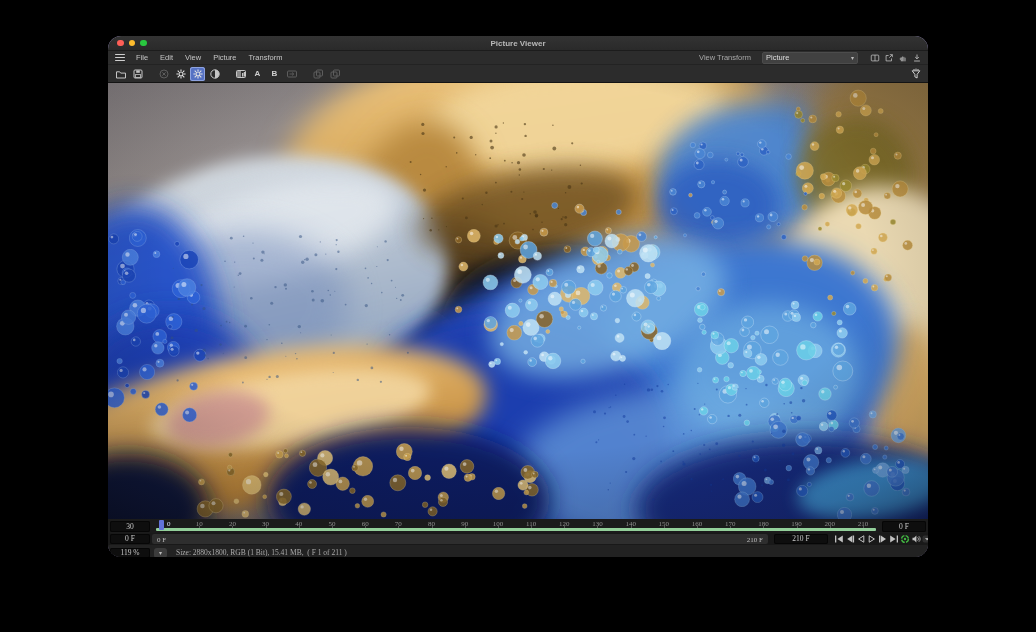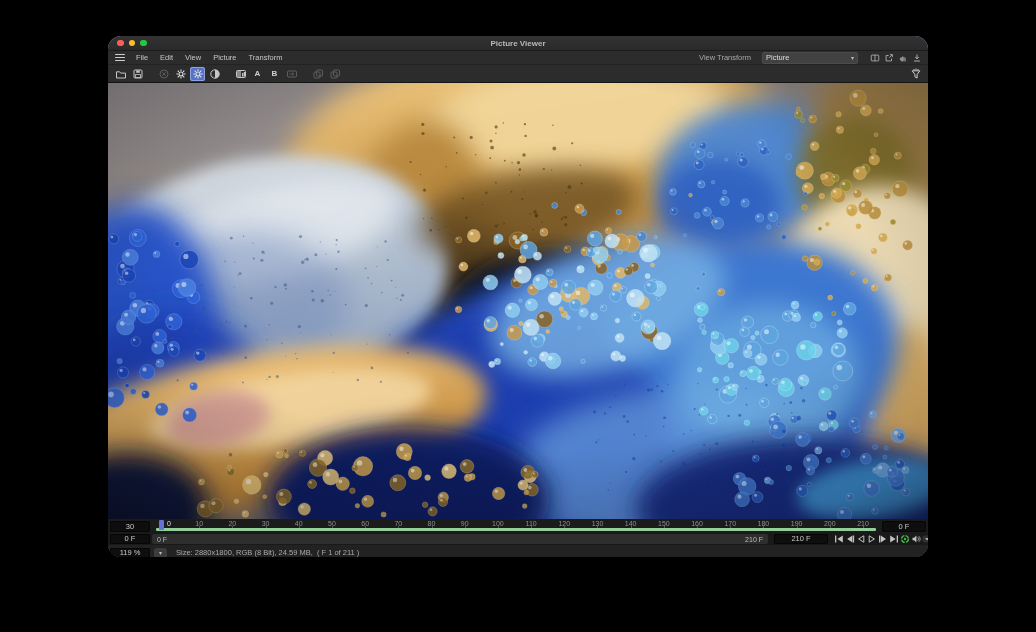--- a/index.html
+++ b/index.html
@@ -31,21 +31,21 @@
     font-size:8px;font-weight:bold;color:#cfcfcf;}
   .tbtn.active{background:#5672c4;box-shadow:inset 0 0 0 1px #8ea3e0;}
   .tbtn.disabled{opacity:.32;}
   .tsep{width:7px;height:1px;}
   .tb-right{margin-left:auto;display:flex;}
   
   .viewport{height:436px;position:relative;background:#000;}
   .viewport svg{display:block;width:100%;height:100%;}
   
   .timeline{background:#1e1e1e;height:41px;position:relative;}
-  .trow{position:absolute;left:0;right:0;}
+  .trow{position:absolute;left:0;right:0;font-family:Liberation Serif, serif;}
   .row1{top:0;height:14px;background:#1b1b1b;border-bottom:1px solid #141414;}
   .row2{top:14px;height:12px;background:#191919;border-bottom:1px solid #141414;}
   .row3{top:26px;height:15px;background:#222;}
   .fld{position:absolute;background:#0e0e0e;border-radius:2px;color:#c9c9c9;font-size:7.5px;
     text-align:center;box-shadow:inset 0 0 0 1px #060606;}
   
   .ruler{position:absolute;left:44px;top:0;width:726px;height:13px;}
   .tick-label{position:absolute;top:1px;transform:translateX(-50%);font-size:7px;color:#8f8f8f;}
   .tick-label.zero{color:#dde2ff;transform:none;}
   .tick-mark{position:absolute;bottom:4.5px;width:1px;height:2px;background:#555;}
@@ -1368,17 +1368,17 @@
               <path d="M3 4l2 2.4L7 4z" fill="#a8a8a8"></path>
             </svg>
           </span>
         </div>
     </div>
     <div class="trow row3">
       <div class="fld" style="left:2px;top:2.5px;width:40px;height:10px;line-height:10px;">119 %</div>
       <div class="dd-btn">
         <span class="chev">▾</span>
       </div>
-      <div class="status-text">Size: 2880x1800, RGB (8 Bit), 24.59 MB,  ( F 1 of 211 )</div>
+      <div class="status-text">Size: 2880x1800, RGB (1 Bit), 15.41 MB,  ( F 1 of 211 )</div>
     </div>
   </div>
 
 </div>
 
 </body></html>

